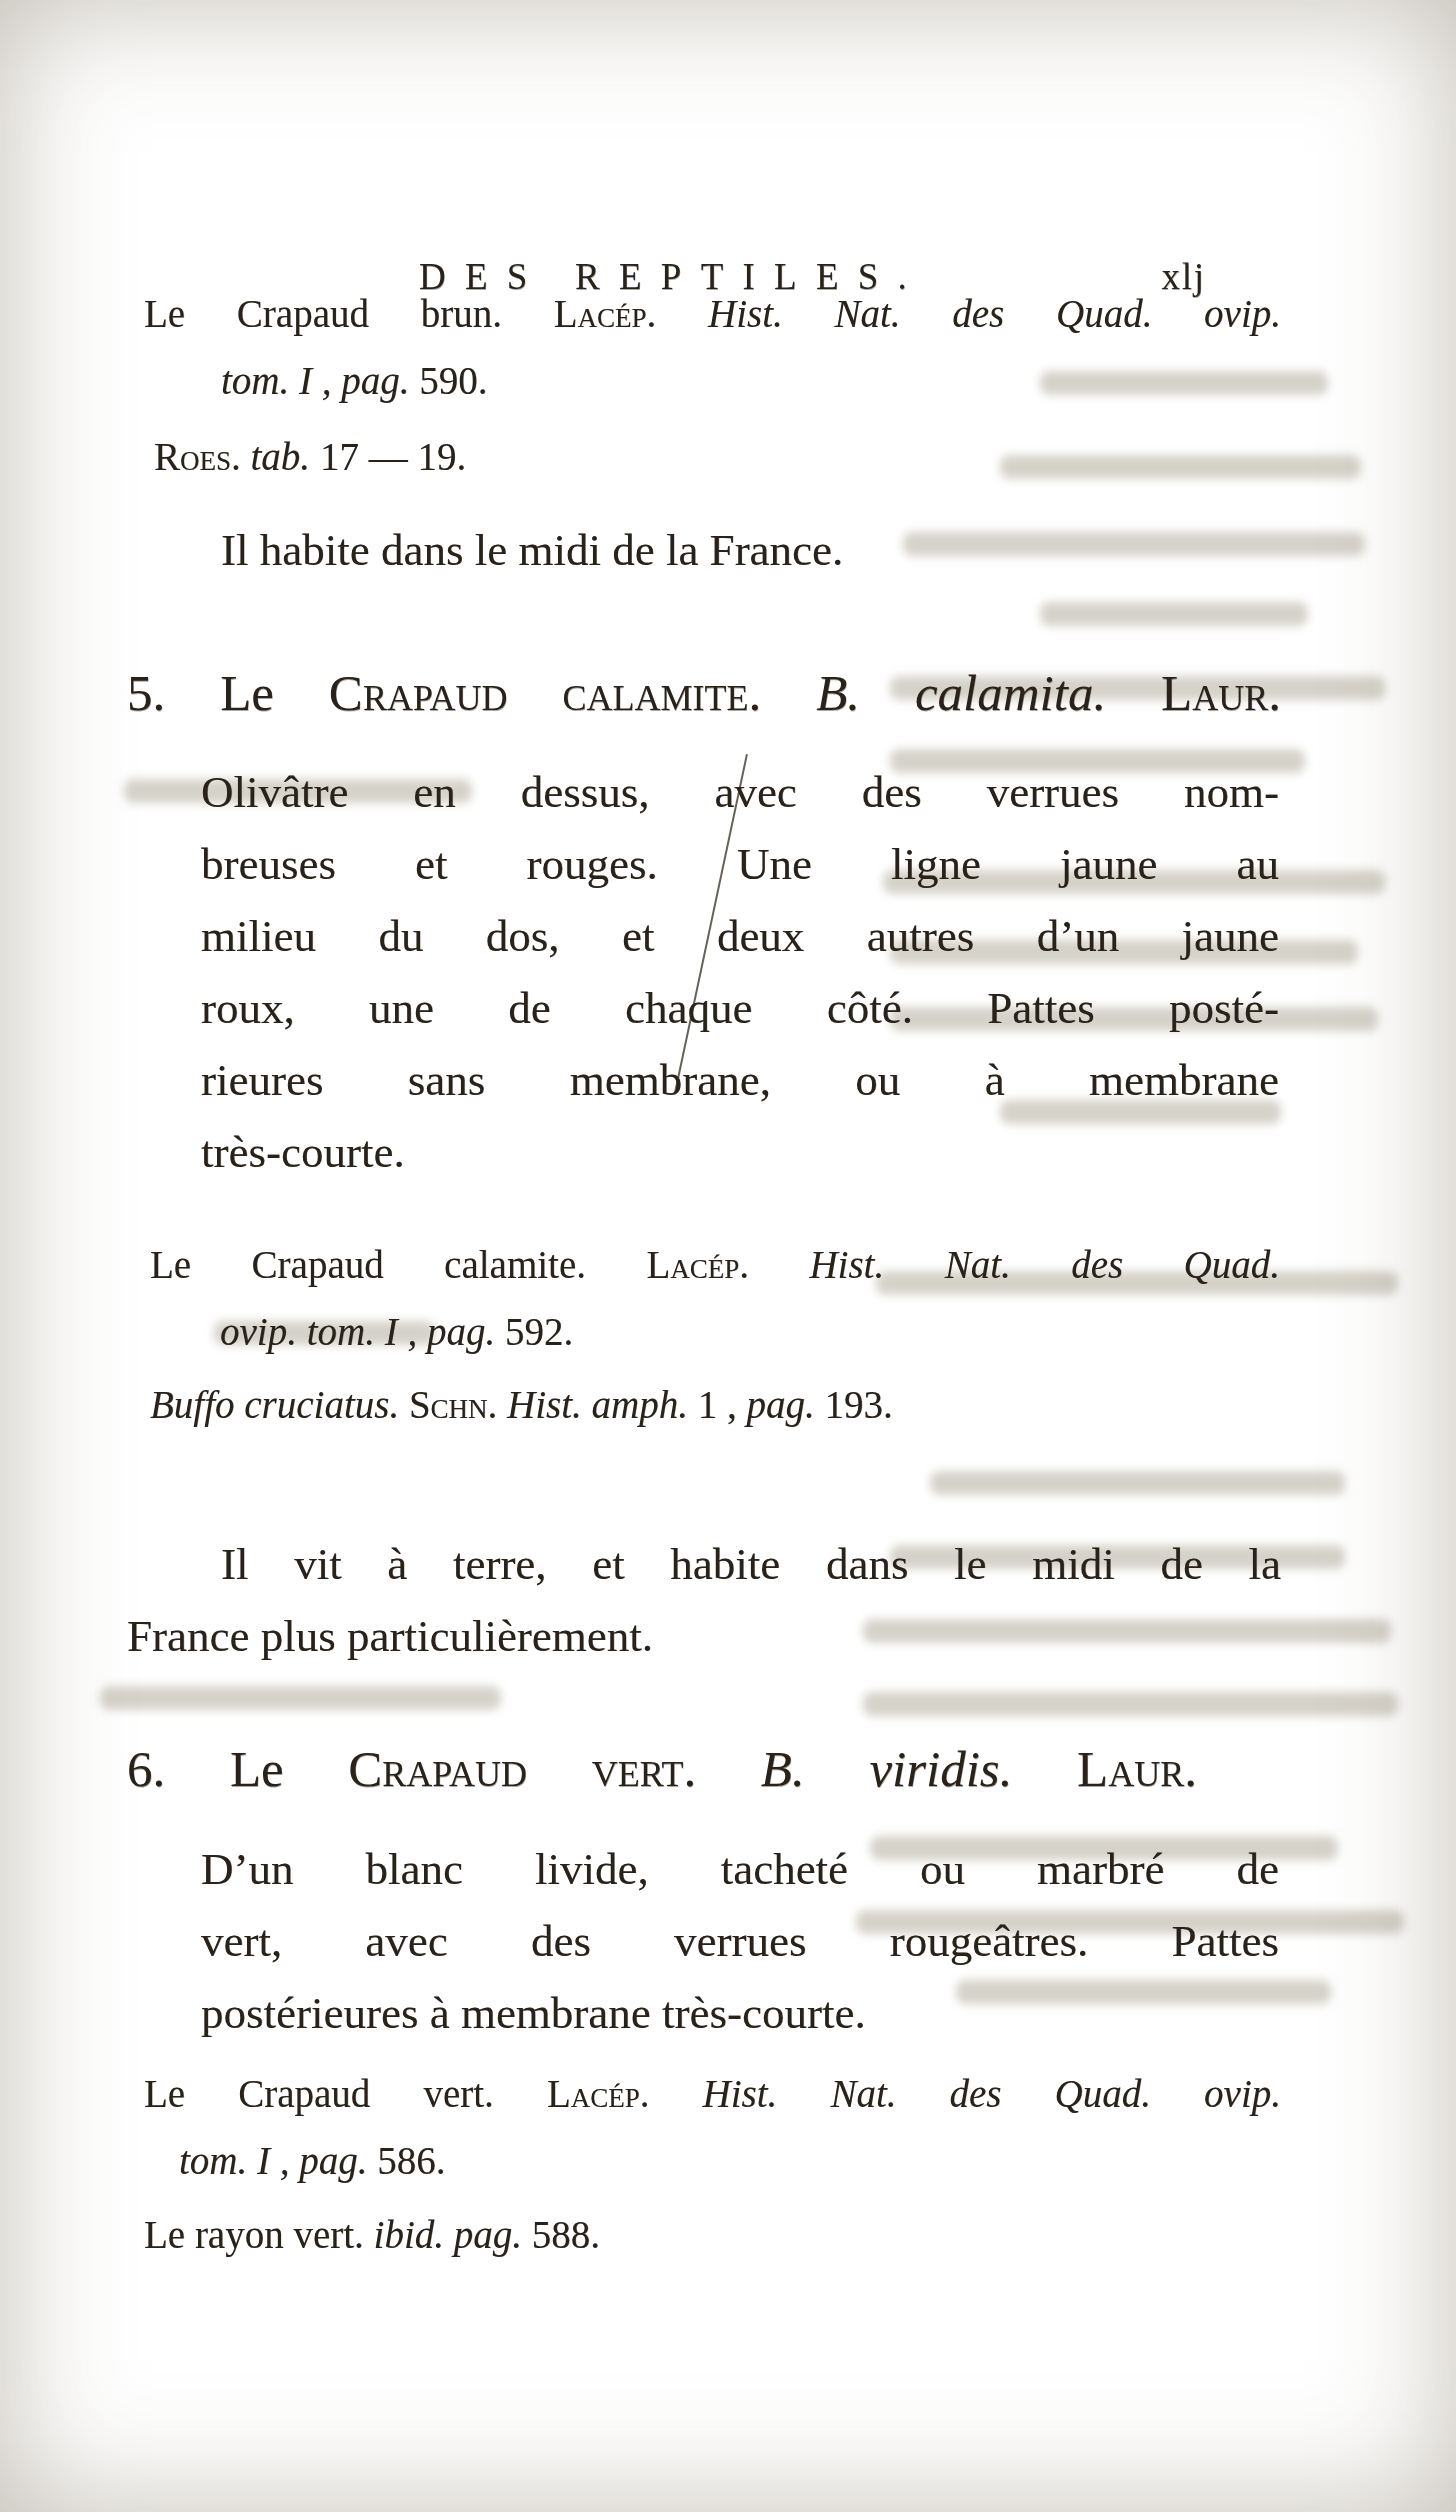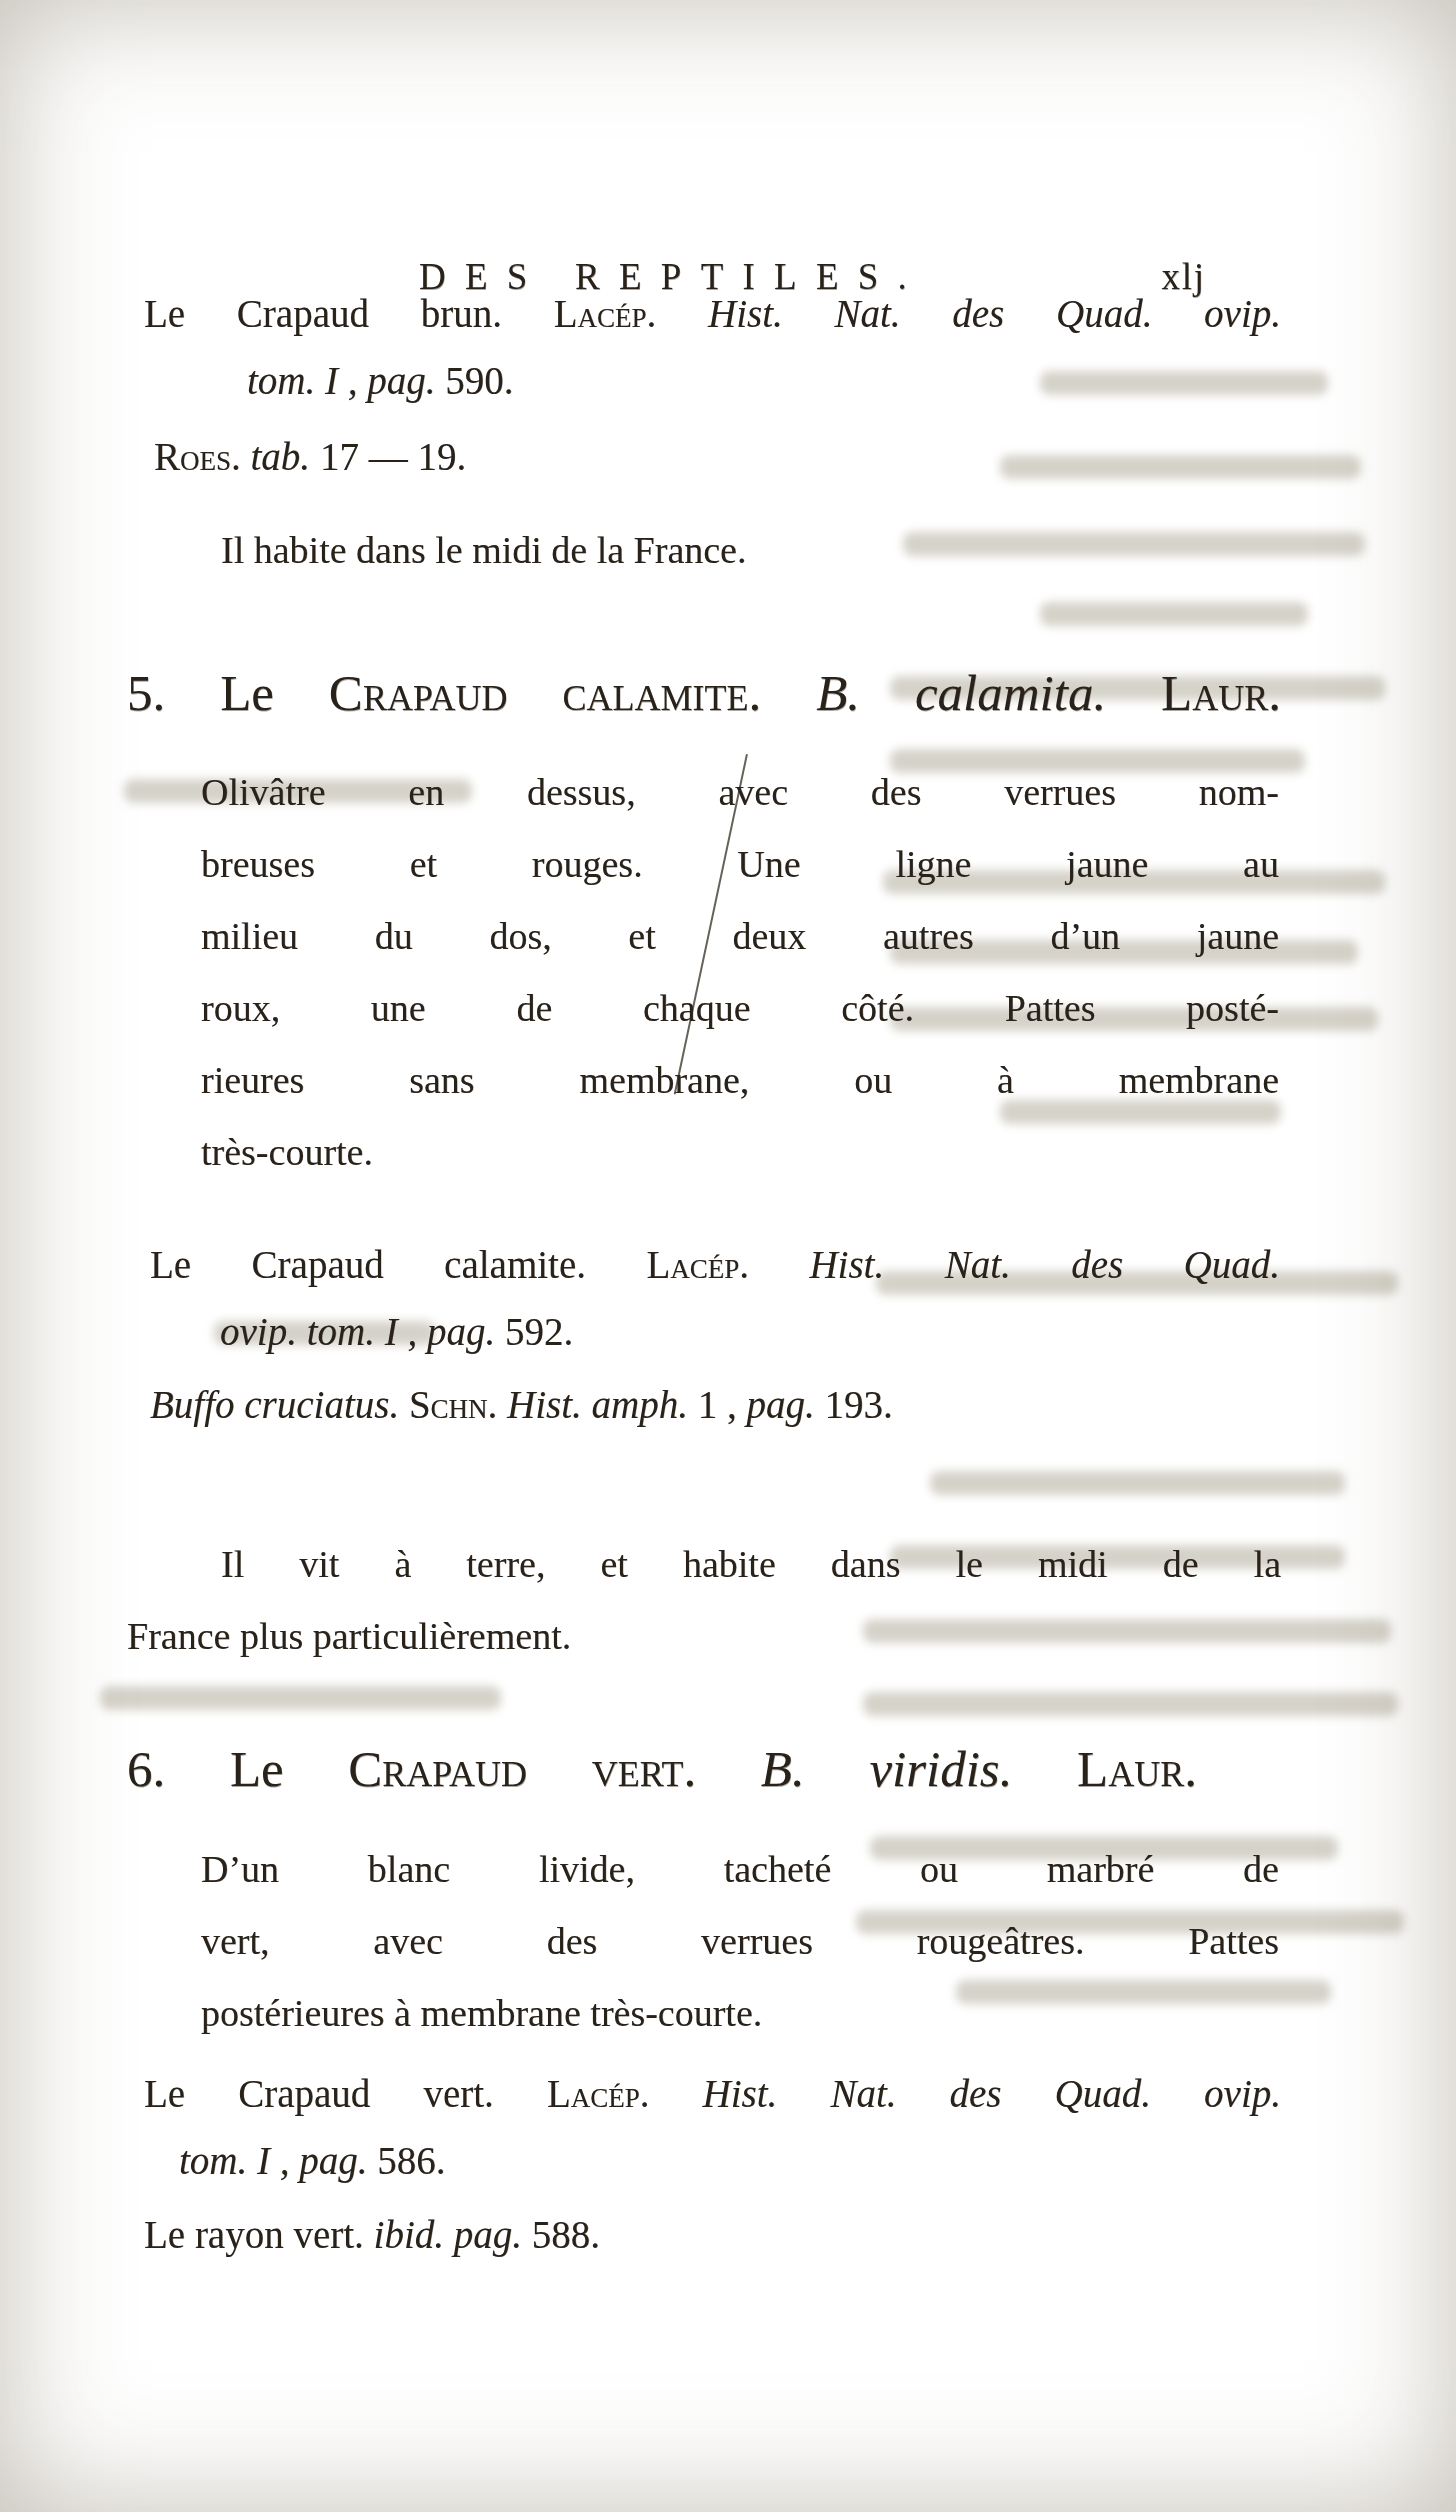--- a/index.html
+++ b/index.html
@@ -26,21 +26,21 @@
   }
   body::after{content:"";position:absolute;inset:0;z-index:4;pointer-events:none;
     box-shadow:inset 0 0 127px rgba(80,65,40,.35);}
   .content{position:absolute;inset:0;z-index:2;}
   .abs{position:absolute;}
   .sc{font-variant:small-caps;margin-top:16px;}
   .it{font-style:italic;}
   .just{text-align:justify;text-align-last:justify;}
   .ref{font-size:39px;line-height:67px;
     text-shadow:0.4px 0.4px 0.5px rgba(45,35,22,.35);}
-  .body-text{font-size:38px;line-height:72px;
+  .body-text{font-size:45px;line-height:72px;
     text-shadow:0.4px 0.4px 0.5px rgba(45,35,22,.35);}
   .heading{font-size:51px;line-height:54px;
     text-shadow:0.5px 0.5px 0.5px rgba(45,35,22,.4);}
   .pagehead{position:absolute;top:219px;left:124px;width:1157px;height:54px;
     font-size:37px;text-shadow:0.5px 0.5px 0.5px rgba(45,35,22,.4);margin-top:36px;}
   .running-title{text-align:center;letter-spacing:.52em;padding-right:60px;}
   .folio{position:absolute;right:75px;top:0;letter-spacing:.05em;}
   .ghosts{position:absolute;inset:0;z-index:1;}
   .ghost{position:absolute;height:24px;border-radius:9.4px;
     background:rgba(104,92,60,.28);filter:blur(4.7px);}
@@ -83,21 +83,21 @@
     <div class="running-title">DES REPTILES.</div>
     <div class="folio">xlj</div>
   </header>
 
   <div class="abs ref" style="top:280px;left:144px;width:1137px">
     <div class="just">
       <span>Le Crapaud brun.</span>
       <span class="sc">Lacép.</span>
       <span class="it">Hist. Nat. des Quad. ovip.</span>
     </div>
-    <div style="margin-left:103px">
+    <div style="margin-left:77px">
       <span class="it">tom. I , pag.</span>
       <span>590.</span>
     </div>
   </div>
 
   <div class="abs ref" style="top:423px;left:154px;width:1104px">
     <span class="sc">Roes.</span>
     <span class="it">tab.</span>
     <span>17 — 19.</span>
   </div>

